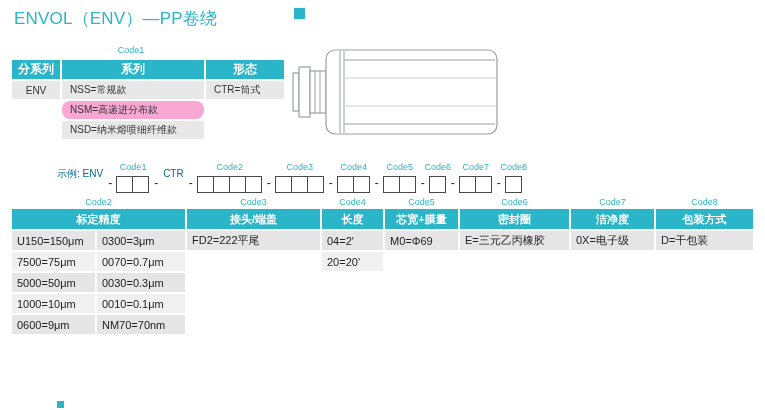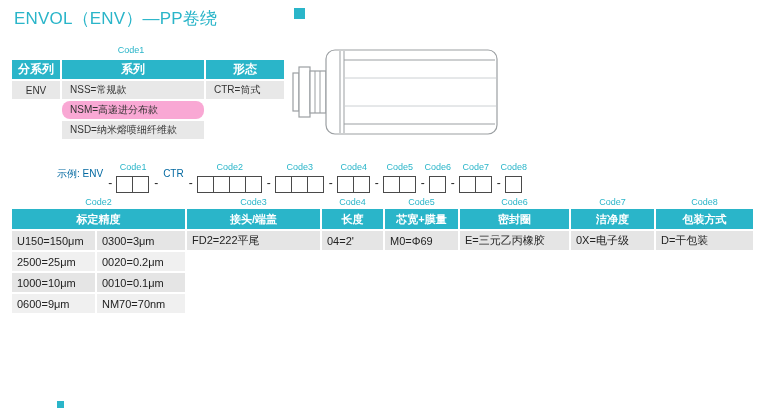--- a/index.html
+++ b/index.html
@@ -214,22 +214,32 @@
           <td>U150=150μm</td>
           <td>0300=3μm</td>
           <td>FD2=222平尾</td>
           <td>04=2'</td>
           <td>M0=Φ69</td>
           <td>E=三元乙丙橡胶</td>
           <td>0X=电子级</td>
           <td>D=干包装</td>
         </tr>
       <tr>
-          <td>2500=25μm</td>
-          <td>0020=0.2μm</td>
+          <td>7500=75μm</td>
+          <td>0070=0.7μm</td>
+          <td></td>
+          <td>20=20'</td>
+          <td></td>
+          <td></td>
+          <td></td>
+          <td></td>
+        </tr>
+      <tr>
+          <td>5000=50μm</td>
+          <td>0030=0.3μm</td>
           <td></td>
           <td></td>
           <td></td>
           <td></td>
           <td></td>
           <td></td>
         </tr>
       <tr>
           <td>1000=10μm</td>
           <td>0010=0.1μm</td>

